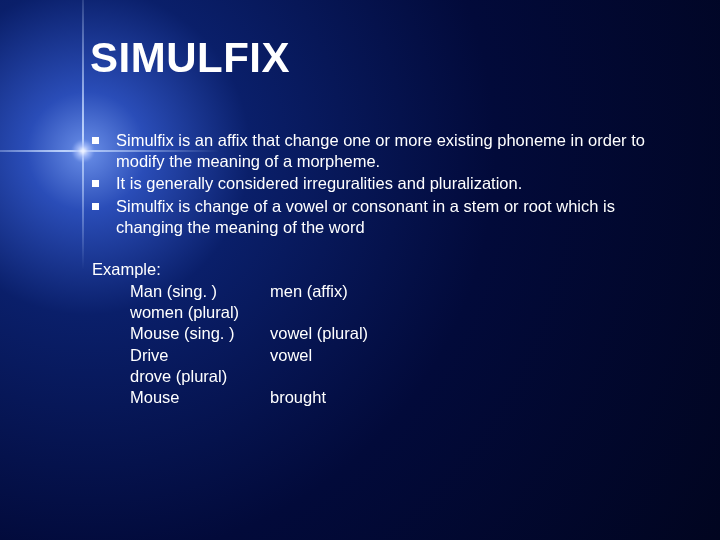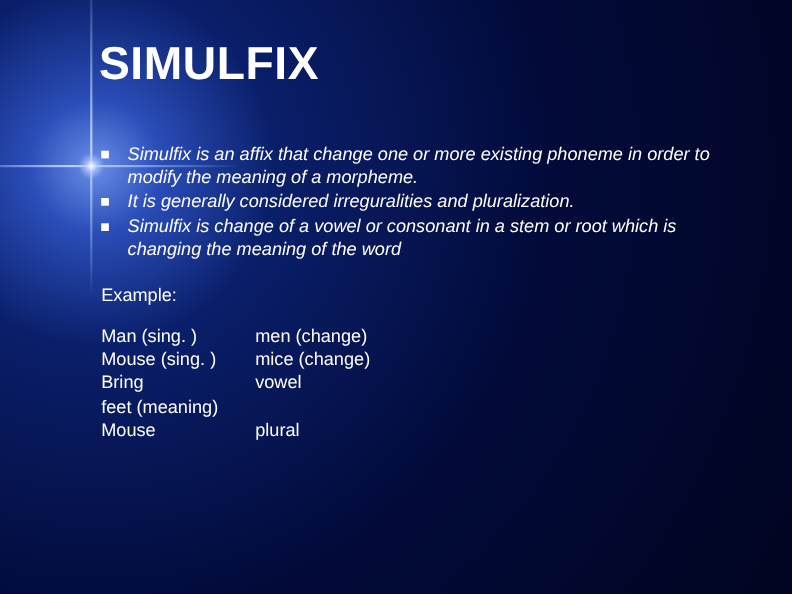--- a/index.html
+++ b/index.html
@@ -36,43 +36,42 @@
   }
   .title {
     font-size: 42px;
     font-weight: 700;
     letter-spacing: 0.5px;
     margin-bottom: 48px;
   }
   .bullets {
     list-style: none;
     margin-bottom: 22px;
-    font-style: italic;
   }
   .bullets li {
     position: relative;
     padding-left: 26px;
     font-size: 16.5px;
     line-height: 1.25;
     margin-bottom: 2px;
   }
   .bullets li::before {
     content: "";
     position: absolute;
     left: 2px; top: 7px;
     width: 7px; height: 7px;
     background: #ffffff;
   }
   .examples {
     padding-left: 2px;
     font-size: 16.5px;
     line-height: 1.28;
   }
-  .ex-label { margin-bottom: 16px; }
-  .ex-row { display: flex; }
+  .ex-label { margin-bottom: 1px; }
+  .ex-row { display: flex; margin-left: 38px; }
   .ex-left { width: 140px; flex-shrink: 0; }
   .ex-right { }
 </style>
 </head>
 <body>
 
 <div class="flare flare-h"></div>
 <div class="flare flare-v"></div>
 <div class="flare flare-core"></div>
 
@@ -83,34 +82,35 @@
   <ul class="bullets">
     <li>Simulfix is an affix that change one or more existing phoneme in order to modify the meaning of a morpheme.</li>
     <li>It is generally considered irreguralities and pluralization.</li>
     <li>Simulfix is change of a vowel or consonant in a stem or root which is changing the meaning of the word</li>
   </ul>
 
   <div class="examples">
     <div class="ex-label">Example:</div>
     <div class="ex-row">
       <span class="ex-left">Man (sing. )</span>
-      <span class="ex-right">men (change)</span>
+      <span class="ex-right">men (affix)</span>
     </div>
     <div class="ex-row">
+      <span class="ex-right">women (plural)</span>
     </div>
     <div class="ex-row">
       <span class="ex-left">Mouse (sing. )</span>
-      <span class="ex-right">mice (change)</span>
+      <span class="ex-right">vowel (plural)</span>
     </div>
     <div class="ex-row">
-      <span class="ex-left">Bring</span>
+      <span class="ex-left">Drive</span>
       <span class="ex-right">vowel</span>
     </div>
     <div class="ex-row">
-      <span class="ex-right">feet (meaning)</span>
+      <span class="ex-right">drove (plural)</span>
     </div>
     <div class="ex-row">
       <span class="ex-left">Mouse</span>
-      <span class="ex-right">plural</span>
+      <span class="ex-right">brought</span>
     </div>
   </div>
 
 </div>
 
 </body></html>

